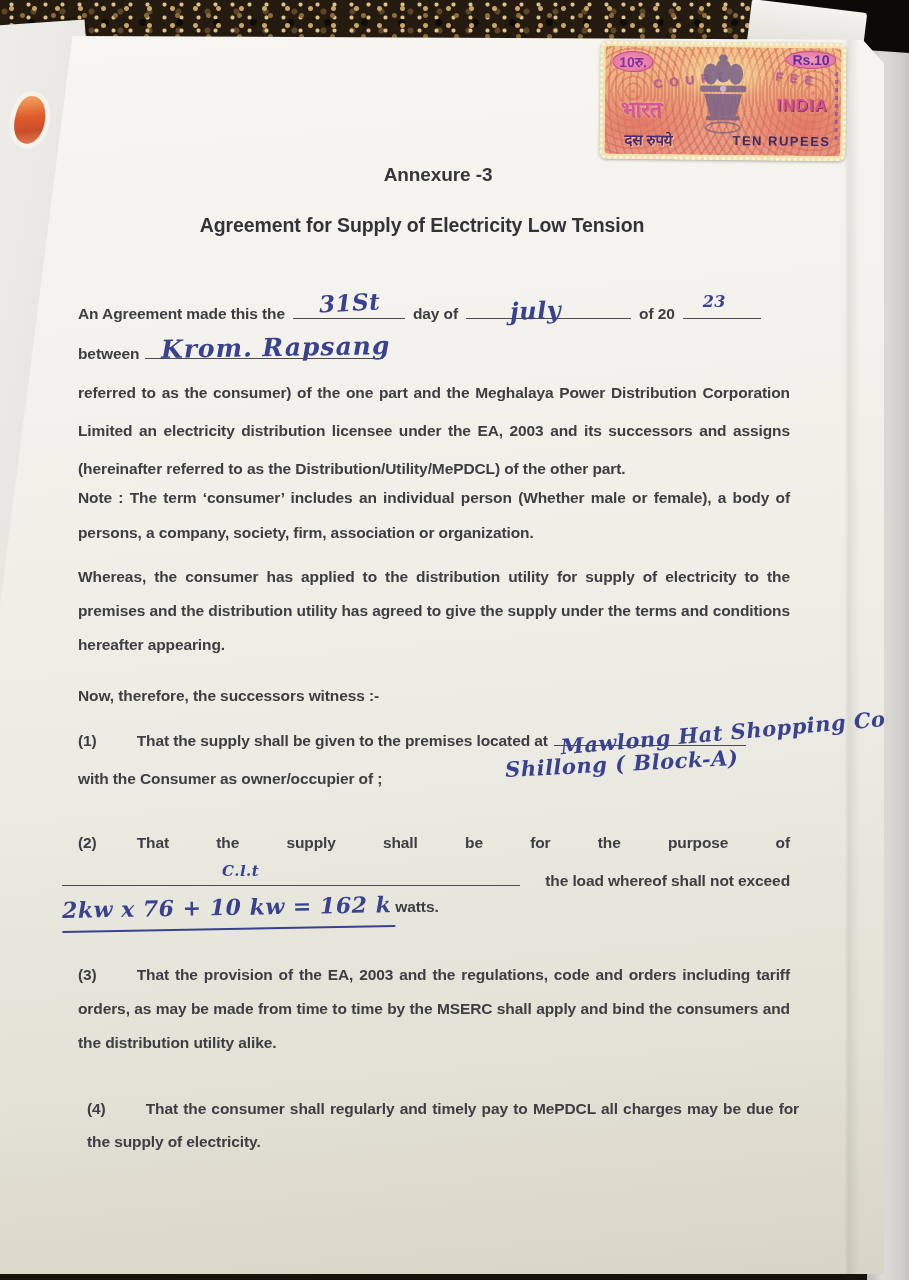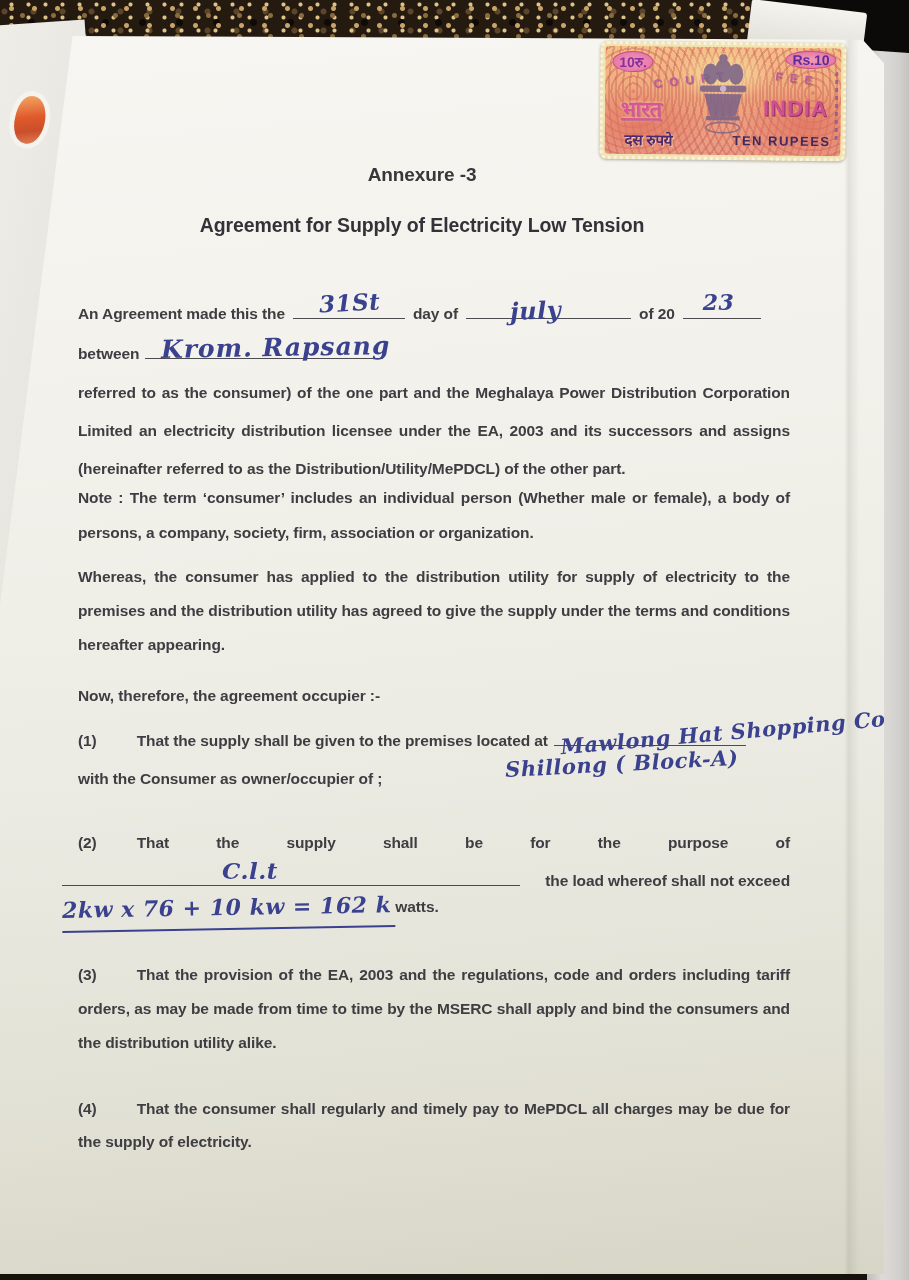--- a/index.html
+++ b/index.html
@@ -76,63 +76,63 @@
   .stamp-badge{
     position:absolute;border-radius:50%;padding:1px 7px;
     font-weight:800;font-size:14px;white-space:nowrap;
     background:radial-gradient(#f09ab9,#e877a6 70%);
     box-shadow:inset 0 0 0 1px rgba(150,50,110,.5);
   }
   .badge-left{left:7px;top:5px;color:#8a2f9e;}
   .badge-right{right:5px;top:3px;color:#5c2d96;}
   .stamp-court{position:absolute;left:48px;top:26px;color:#b85e9d;font-weight:700;font-size:12px;letter-spacing:7px;transform:rotate(-7deg);text-shadow:1px 1px 0 rgba(120,40,90,.35);}
   .stamp-fee{position:absolute;right:22px;top:24px;color:#b85e9d;font-weight:700;font-size:12px;letter-spacing:7px;transform:rotate(6deg);text-shadow:1px 1px 0 rgba(120,40,90,.35);}
-  .stamp-bharat{position:absolute;left:16px;top:48px;color:#d9549b;font-weight:700;font-size:21px;text-shadow:0 0 3px #f8e6a0,1px 1px 0 #a93a74;text-decoration:underline;}
-  .stamp-india{position:absolute;right:13px;top:48px;color:#cf4f92;font-weight:800;font-size:22px;letter-spacing:1px;text-shadow:1px 1px 0 #8d2f63;}
+  .stamp-bharat{position:absolute;left:16px;top:48px;color:#d9549b;font-weight:700;font-size:21px;text-shadow:0 0 3px #f8e6a0,1px 1px 0 #a93a74;}
+  .stamp-india{position:absolute;right:13px;top:48px;color:#cf4f92;font-weight:800;font-size:17px;letter-spacing:1px;text-shadow:1px 1px 0 #8d2f63;}
   .stamp-das{position:absolute;left:20px;bottom:5px;color:#4c2a6e;font-weight:700;font-size:15px;text-shadow:1px 1px 0 rgba(255,240,200,.6);}
   .stamp-ten{position:absolute;right:10px;bottom:7px;color:#3f2a60;font-weight:800;font-size:13px;letter-spacing:1.5px;}
   .stamp-emblem{position:absolute;left:50%;top:4px;transform:translateX(-50%);}
   .stamp-serial{
     position:absolute;right:3px;top:24px;width:3px;height:68px;opacity:.65;
     background:repeating-linear-gradient(180deg,#7a4ba0 0 4px,transparent 4px 8px);
   }
   
-  .title-annexure{position:absolute;top:128px;left:0;width:100%;padding-right:40px;box-sizing:border-box;text-align:center;font-size:19px;font-weight:700;color:#37363b;}
+  .title-annexure{position:absolute;top:128px;left:16px;width:100%;padding-right:40px;box-sizing:border-box;text-align:center;font-size:19px;font-weight:700;color:#37363b;}
   .title-main{position:absolute;top:178px;left:0;width:100%;padding-right:40px;box-sizing:border-box;text-align:center;font-size:19.5px;font-weight:700;color:#333238;}
   .para{position:absolute;left:78px;width:712px;font-size:15.5px;line-height:35px;text-align:justify;}
   .intro{top:258px;line-height:40px;}
   .intro .tail{line-height:38px;display:block;}
   .note-para{top:444px;}
   .whereas-para{top:524px;line-height:34px;}
   .witness-para{top:642px;text-align:left;}
   .clause{position:absolute;left:78px;width:712px;font-size:15.5px;line-height:38px;}
   .c1{top:686px;}
   .c2{top:788px;}
   .c3{top:922px;line-height:34px;text-align:justify;}
-  .c4{top:1056px;line-height:33px;text-align:justify;}
+  .c4{top:1056px;line-height:33px;text-align:justify;margin-left:9px;}
   .num-gap{display:inline-block;width:40px;}
   .line{display:flex;align-items:baseline;white-space:nowrap;}
   .blank{display:inline-block;border-bottom:1.6px solid #4c4b50;position:relative;height:2px;align-self:baseline;}
   .blank-day{width:112px;margin:0 8px;}
   .blank-month{width:165px;margin:0 8px;}
   .blank-year{width:78px;margin-left:8px;}
   .blank-name{width:238px;margin-left:6px;}
   .blank-loc{width:192px;margin-left:6px;}
   .blank-purpose{width:458px;margin-left:-16px;}
   .spread{flex:1;text-align:justify;text-align-last:justify;}
   .grow{flex:1;}
   
   .hw{font-family:"DejaVu Serif",serif;font-style:italic;color:#3a418e;font-weight:600;letter-spacing:.5px;white-space:nowrap;}
   .hw-day{position:absolute;left:26px;bottom:-5px;font-size:23px;transform:rotate(-3deg);}
   .hw-month{position:absolute;left:44px;bottom:-13px;font-size:24px;transform:rotate(-2deg);}
-  .hw-year{position:absolute;left:20px;bottom:-4px;font-size:22px;}
+  .hw-year{position:absolute;left:20px;bottom:-4px;font-size:16px;}
   .hw-name{position:absolute;left:16px;bottom:-10px;font-size:25px;transform:rotate(-1deg);letter-spacing:1px;}
   .hw-loc1{position:absolute;left:482px;top:-11px;font-size:21px;transform:rotate(-5deg);}
   .hw-loc2{position:absolute;left:427px;top:23px;font-size:21px;transform:rotate(-3deg);}
-  .hw-purpose{position:absolute;left:160px;bottom:-5px;font-size:23px;}
+  .hw-purpose{position:absolute;left:160px;bottom:-5px;font-size:15px;}
   .hw-load{display:inline-block;font-size:22px;border-bottom:2px solid #3a418e;padding:0 4px 2px 0;margin-left:-16px;transform:rotate(-1deg);}
   .row3{display:flex;align-items:flex-start;margin-top:-12px;}
 </style>
 </head>
 <body>
 
 <div class="granite"></div>
 <div class="right-strip"></div>
 <div class="corner-black"></div>
 <div class="paper-flap"></div>
@@ -195,21 +195,21 @@
           <span class="hw hw-name">Krom. Rapsang</span>
         </span>
       </div>
       <span class="tail">referred to as the consumer) of the one part and the Meghalaya Power Distribution Corporation Limited an electricity distribution licensee under the EA, 2003 and its successors and assigns (hereinafter referred to as the Distribution/Utility/MePDCL) of the other part.</span>
     </div>
 
     <div class="para note-para">Note : The term ‘consumer’ includes an individual person (Whether male or female), a body of persons, a company, society, firm, association or organization.</div>
 
     <div class="para whereas-para">Whereas, the consumer has applied to the distribution utility for supply of electricity to the premises and the distribution utility has agreed to give the supply under the terms and conditions hereafter appearing.</div>
 
-    <div class="para witness-para">Now, therefore, the agreement occupier :-</div>
+    <div class="para witness-para">Now, therefore, the successors witness :-</div>
 
     <div class="clause c1">
       <div class="line">
         <span>(1)</span>
         <span class="num-gap"></span>
         <span>That the supply shall be given to the premises located at</span>
         <span class="blank blank-loc"></span>
       </div>
       <div>with the Consumer as owner/occupier of ;</div>
       <span class="hw hw-loc1">Mawlong Hat Shopping Complex</span>

